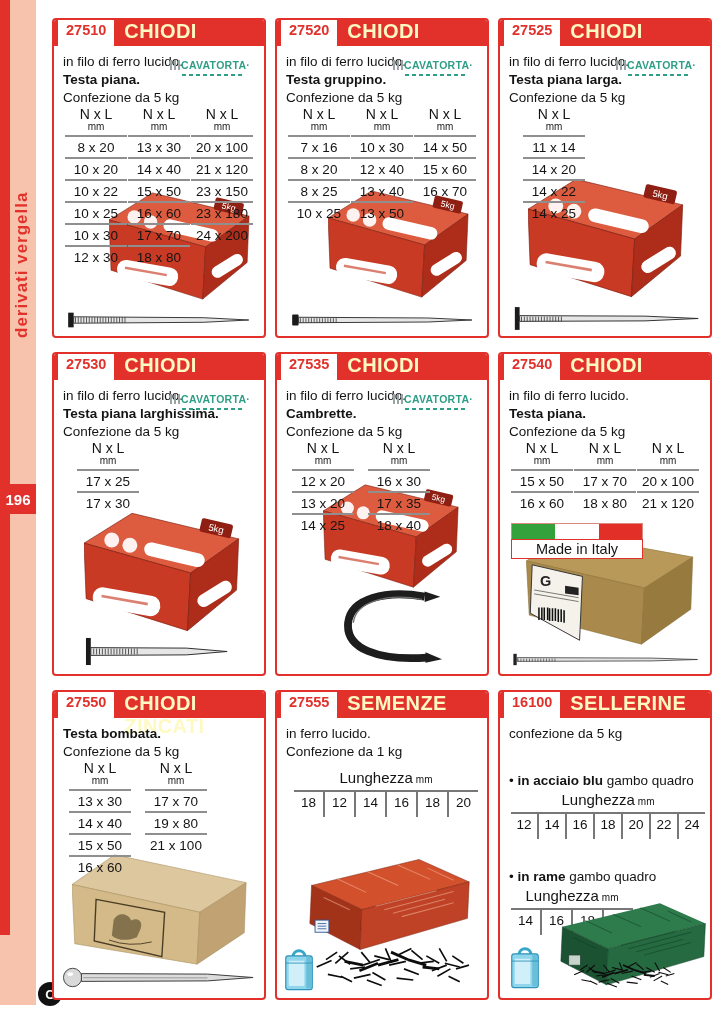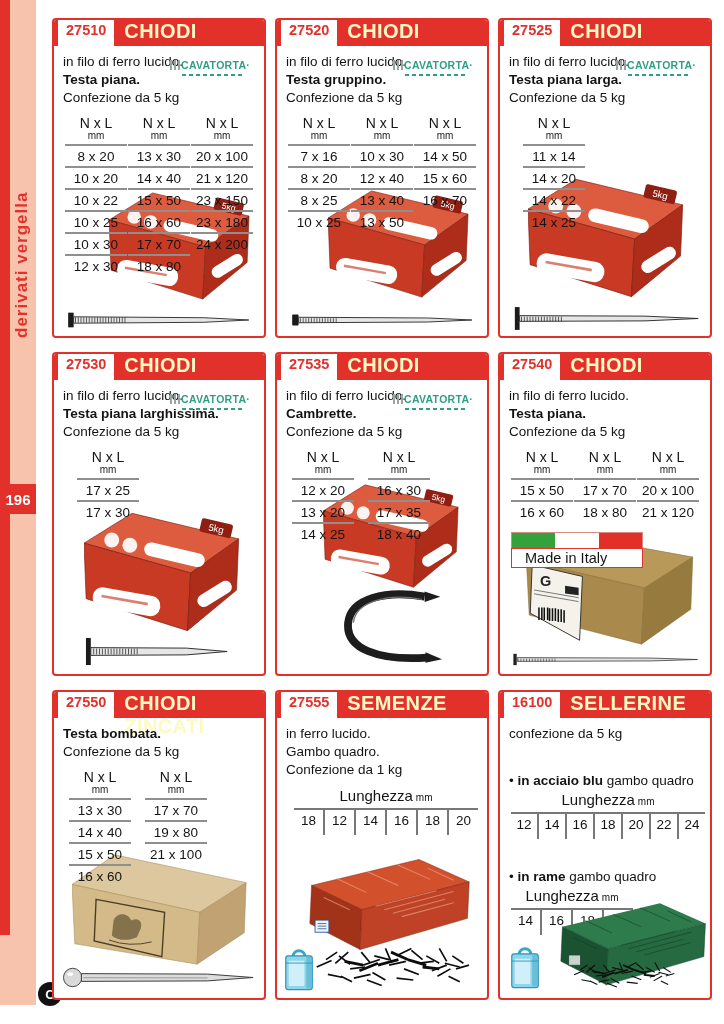--- a/index.html
+++ b/index.html
@@ -36,21 +36,21 @@
   .cava{position:absolute;top:9px;right:6px;width:88px}
   .cava-bars{display:inline-block;vertical-align:middle;width:10px;height:10px;margin-right:1px;
     background:repeating-linear-gradient(90deg,#9aa4a4 0 2px,transparent 2px 4px)}
   .cava-name{color:var(--green);font-weight:bold;font-size:10.5px;letter-spacing:.3px;vertical-align:middle}
   .cava-sub{height:2px;margin:1px 0 0 12px;width:62px;background:repeating-linear-gradient(90deg,var(--green) 0 4px,transparent 4px 7px)}
 
   .desc{font-size:13.5px;line-height:18px;max-width:100%}
   .desc .b{font-weight:bold}
 
   
-  .stable{display:flex;margin-top:9px;position:relative;z-index:2}
+  .stable{display:flex;position:relative;z-index:2}
   .stable.spread{justify-content:space-between;padding:0 2px}
   .stable.left{margin-left:14px;gap:14px}
   .scol{width:62px;text-align:center}
   .nxl{font-size:14px;line-height:15px}
   .unit{font-size:10px;line-height:10px;padding-bottom:3px;color:#222}
   .srow{border-top:2px solid var(--ln);font-size:13.5px;padding:3px 0 2px}
 
   
   .len-label{text-align:center;font-size:15px;line-height:18px}
   .lu{font-size:10px;margin-left:3px}
@@ -60,21 +60,21 @@
   .bullet{font-size:13.5px;margin-top:30px}
   .bullet::before{content:"• "}
   .bullet .b{font-weight:bold}
 
   
   .mii{width:132px;margin:10px 0 0 2px;position:relative;z-index:2}
   .flag{display:flex;height:16px;border:1px solid #d98a80;border-bottom:none}
   .fg{flex:1;background:#33a13c}
   .fw{flex:1;background:#fff}
   .fr{flex:1;background:#e23028}
-  .mii-text{border:1px solid var(--red);text-align:left;font-size:14.5px;padding:1px 13px;background:#fff}
+  .mii-text{border:1px solid var(--red);text-align:center;font-size:14.5px;padding:1px 0;background:#fff}
 
   .art{position:absolute;z-index:1}
   svg{display:block}
 </style>
 </head>
 <body>
 
 <svg style="position:absolute;width:0;height:0" aria-hidden="true">
   <symbol id="redbox" viewBox="0 0 150 115">
     <polygon points="45,2 145,26 100,58 0,30" fill="#dd5b3e" stroke="#7a1d10" stroke-width="0.6"></polygon>
@@ -528,21 +528,20 @@
     </section>
 
     <section class="cell">
       <header class="chead">
         <span class="code">27555</span>
         <span class="ctitle">SEMENZE</span>
       </header>
       <div class="cbody">
         <div class="desc">
           <div>in ferro lucido.</div>
-          <div>Gambo quadro.</div>
           <div>Confezione da 1 kg</div>
         </div>
         <div class="len" style="width:184px;margin:8px 0 0 8px">
           <div class="len-label">
             <span>Lunghezza</span><span class="lu">mm</span>
           </div>
           <div class="len-row">
               <div class="len-cell">18</div>
               <div class="len-cell">12</div>
               <div class="len-cell">14</div>

